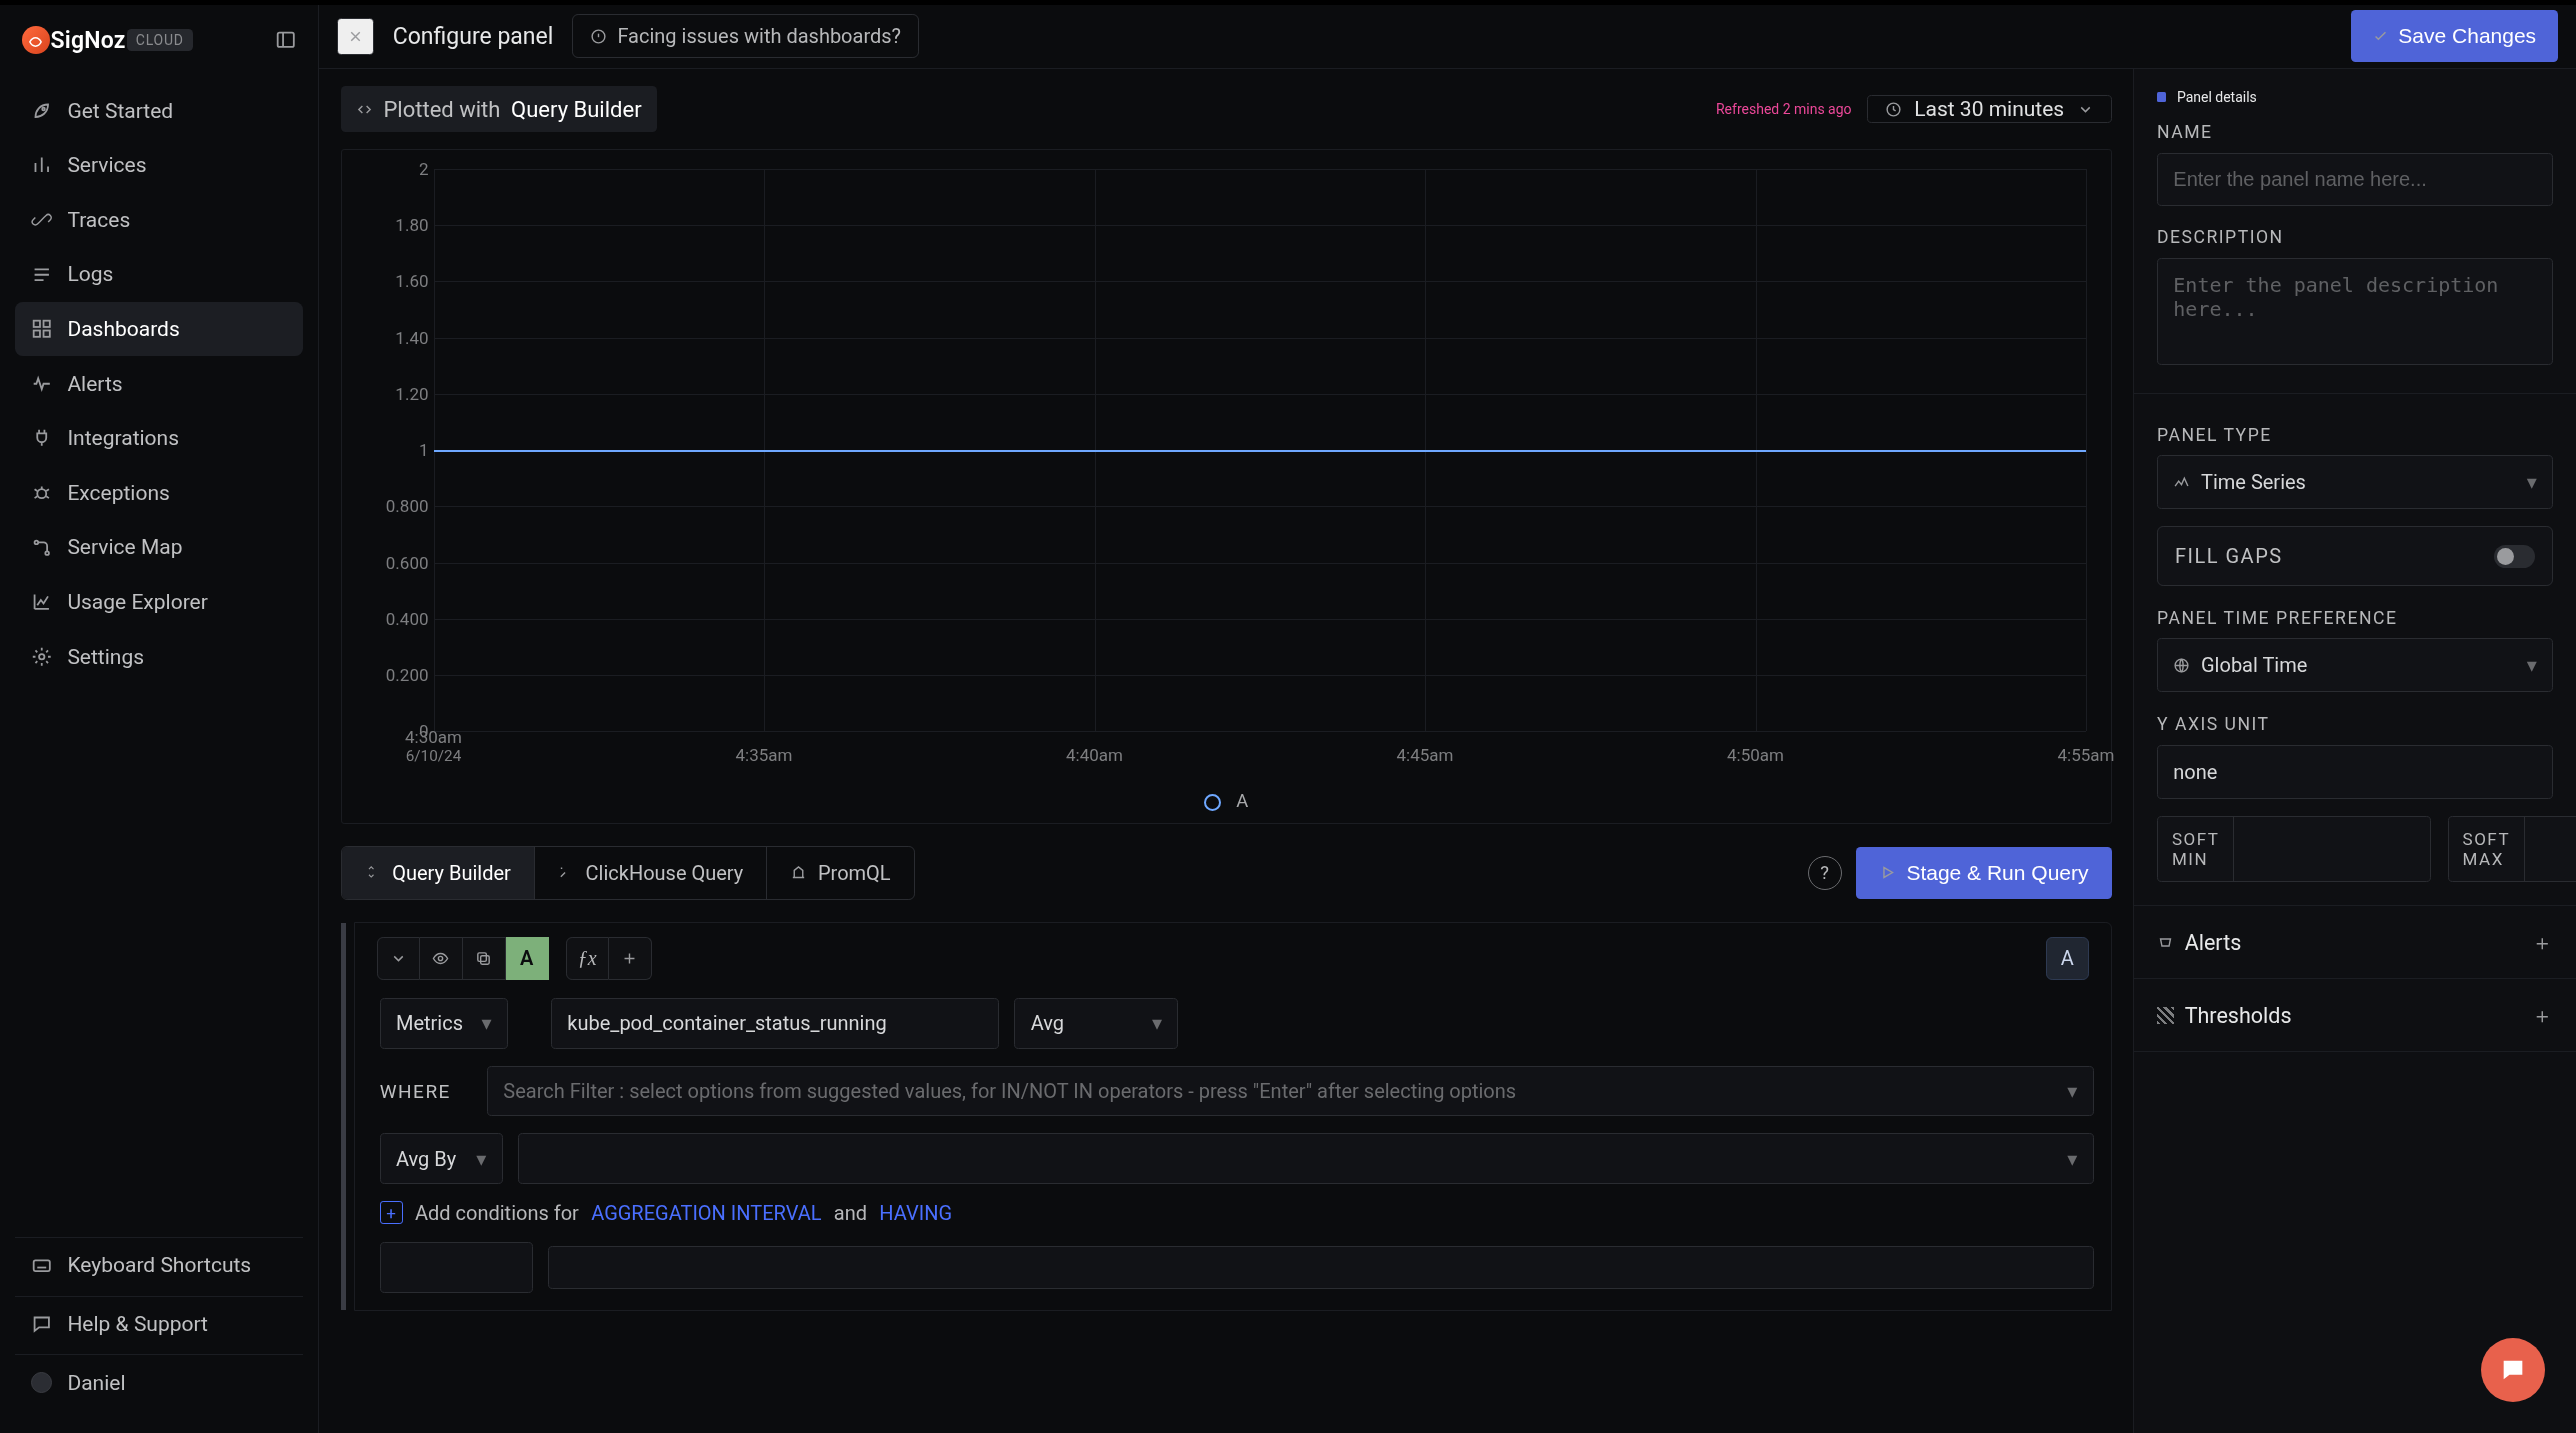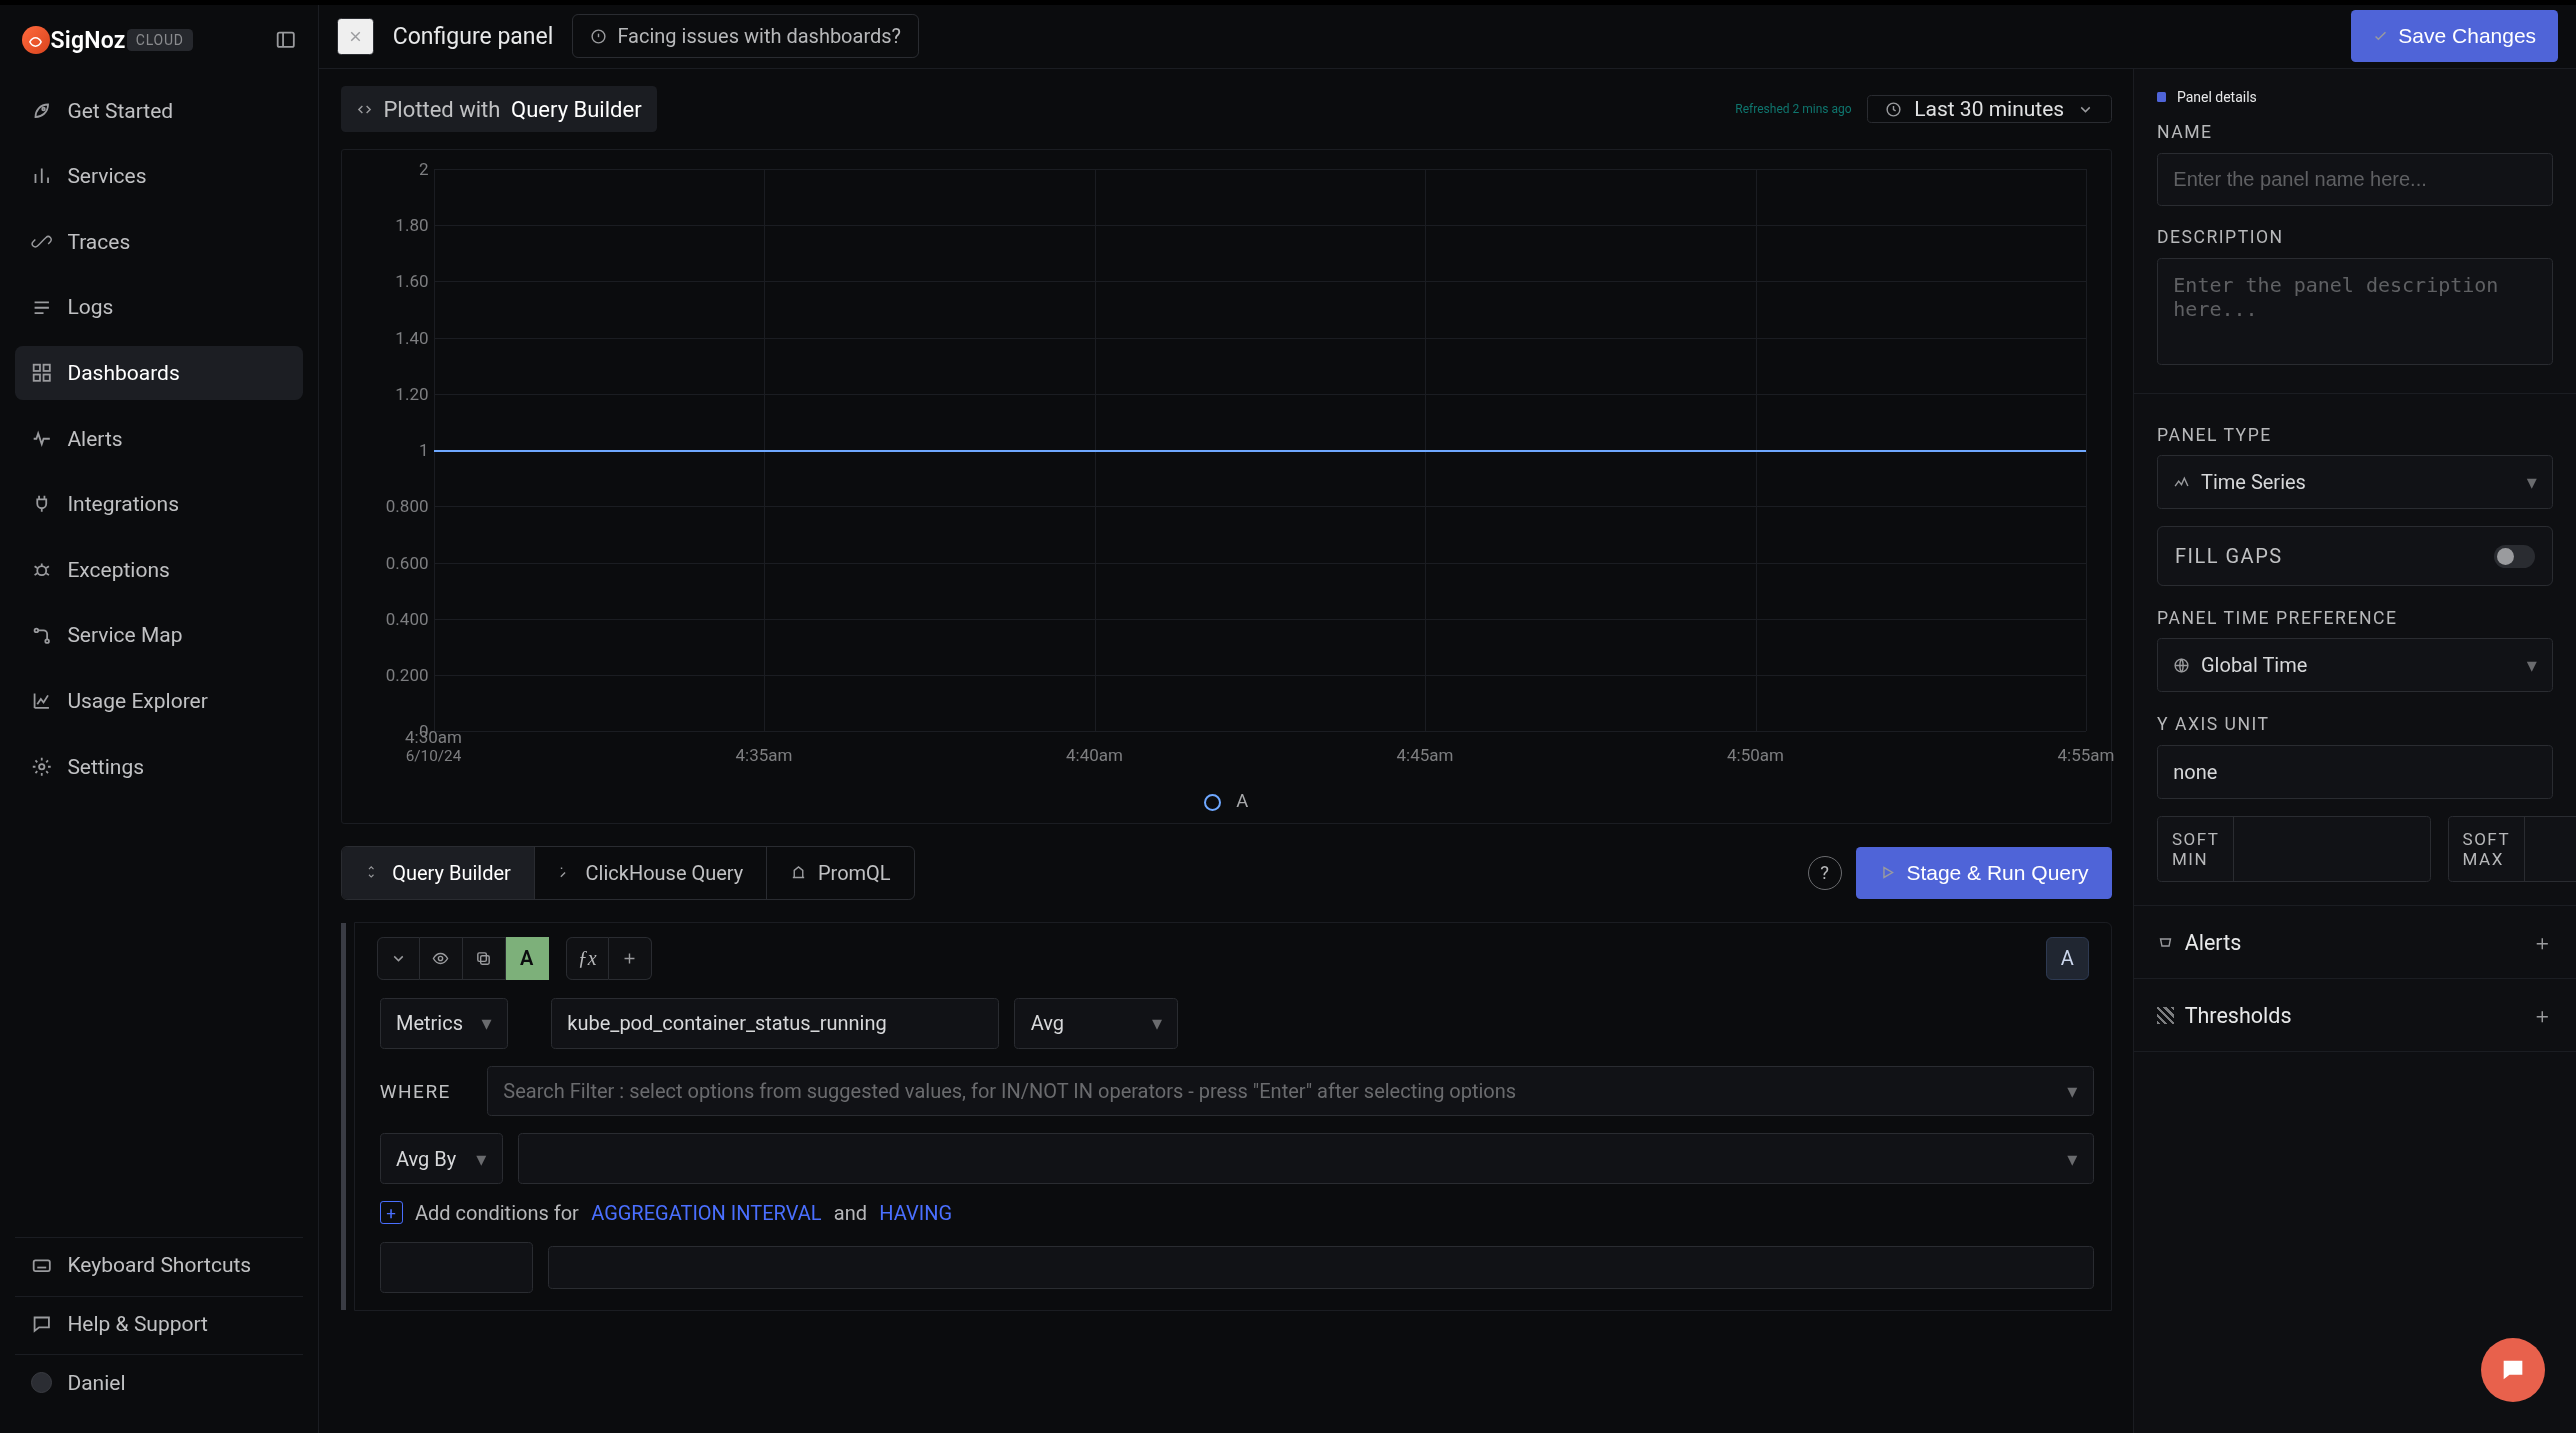--- a/index.html
+++ b/index.html
@@ -33,21 +33,21 @@
   background: linear-gradient(135deg,#ff6a3d,#d9441e);
   display:flex;align-items:center;justify-content:center;
 }
 .sidebar-header .brand { color:#fff; font-weight:600; font-size:23px; letter-spacing:0.2px; }
 .sidebar-header .cloud-pill {
   background:#26282d; color:#8a8b8e; font-size:14px; padding:3.1px 9.2px; border-radius:4.6px; letter-spacing:0.8px;
 }
 .sidebar-header .spacer { flex:1; }
 .sidebar-header .dock-icon { color:#8a8b8e; }
 
-.nav { padding: 7.7px 15.3px 0 15.3px; display:flex; flex-direction:column; gap:11px; }
+.nav { padding: 7.7px 15.3px 0 15.3px; display:flex; flex-direction:column; gap:0; }
 .nav-item {
   display:flex; align-items:center; gap:15.3px;
   padding: 15.3px 15.3px; border-radius:7.7px;
   color:#c0c1c3; font-size:21px;
 }
 .nav-item.active { background:#1c1e23; color:#fff; }
 .nav-item .icon { width:21.5px; display:flex; }
 
 .sidebar-bottom { margin-top:auto; padding: 0 15.3px 23px 15.3px; display:flex; flex-direction:column; gap:3.1px; }
 .sidebar-bottom .nav-item { border-top:0.8px solid #1b1d22; border-radius:0; }
@@ -91,21 +91,21 @@
 
 .preview-top {
   display:flex; align-items:center; padding:17px 21.5px; gap:15.3px;
 }
 .plotted-pill {
   background:#1b1d22; border-radius:4.6px; padding:10.7px 15.3px;
   display:flex;align-items:center;gap:10.7px; color:#c0c1c3; font-size:22px;
 }
 .plotted-pill .qb { color:#fff; }
 .preview-top .spacer{flex:1;}
-.refreshed { color:#0f766e; font-size:12px; }
+.refreshed { color:#ec4899; font-size:14px; }
 .time-range {
   border:0.8px solid #2a2c31; border-radius:4.6px; padding:1px 17px;
   display:flex;align-items:center;gap:12.3px; color:#e0e1e2; font-size:21px;
 }
 
 
 .chart-box {
   margin: 0 21.5px; border:0.8px solid #1b1d22; border-radius:3.1px;
   height: 675px; position:relative; background:#0b0c0e;
 }

